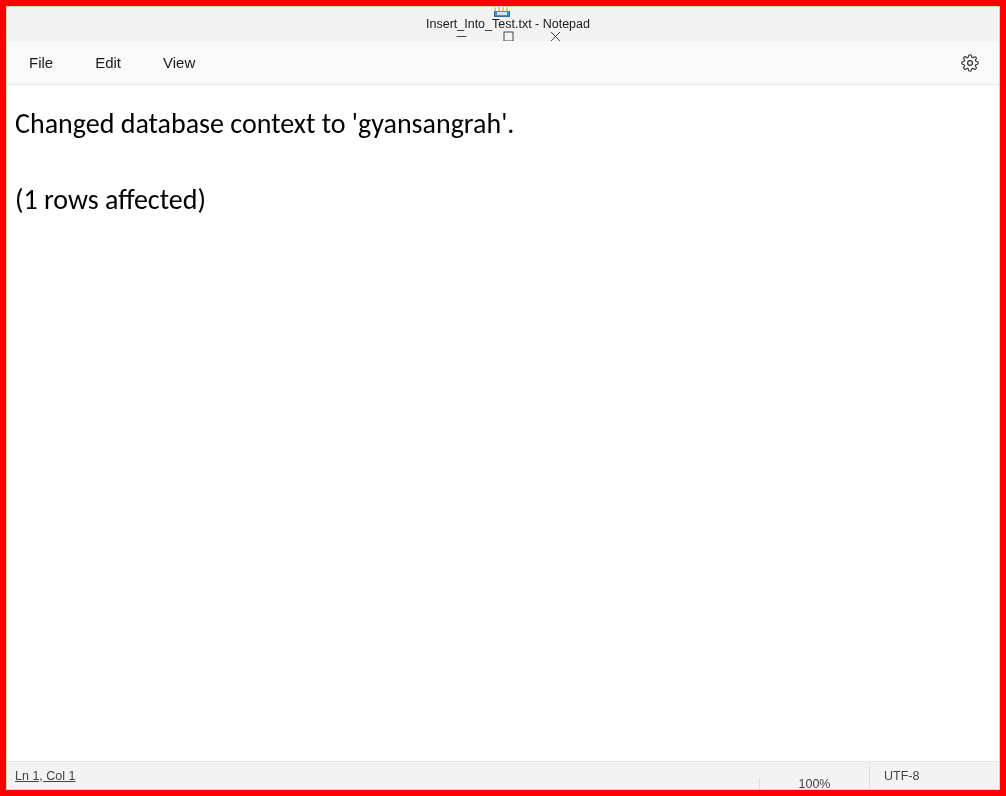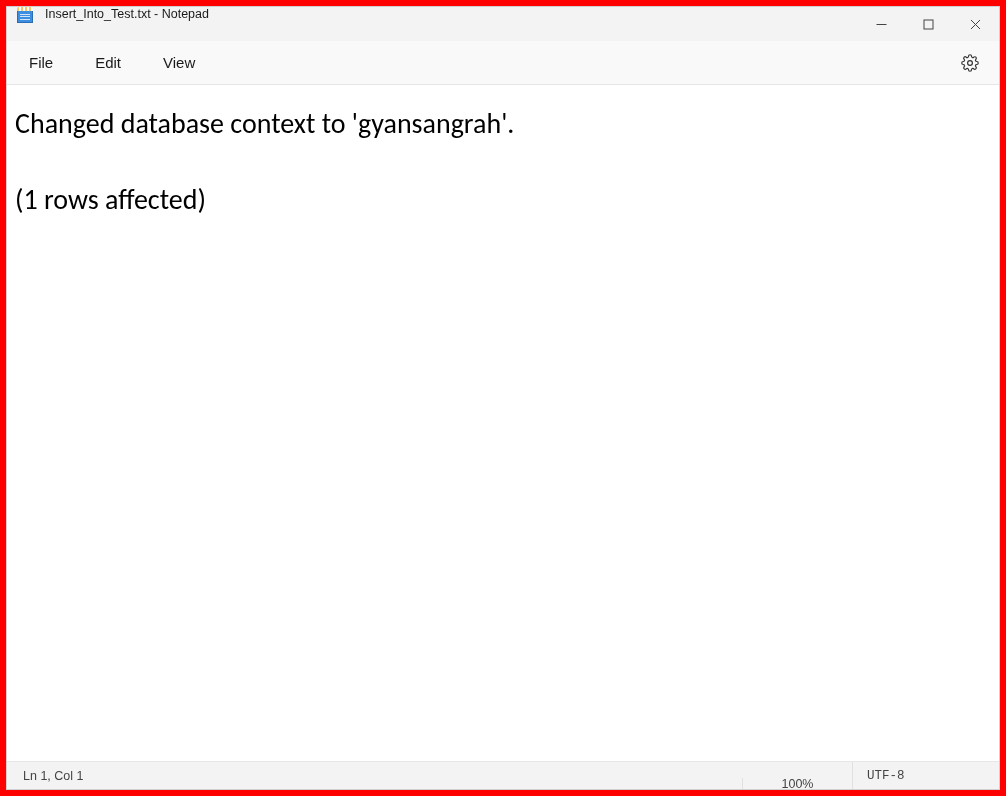--- a/index.html
+++ b/index.html
@@ -21,22 +21,23 @@
       background: #ffffff;
       display: flex;
       flex-direction: column;
       border: 1px solid #d0d0d0;
     }
     
     .titlebar {
       height: 34px;
       background: #f3f3f3;
       display: flex;
-      align-items: flex-start;
+      align-items: center;
       padding-left: 10px;
+      flex-direction: column;
     }
     .title-icon {
       width: 16px;
       height: 16px;
       display: flex;
       flex-direction: column;
       margin-right: 12px;
     }
     .title-icon .spiral {
       height: 4px;
@@ -134,25 +135,26 @@
     }
     .status-cell {
       display: flex;
       align-items: center;
       padding: 0 14px;
       border-left: 1px solid #e0e0e0;
     }
     .status-cell:first-child {
       border-left: none;
       flex: 1;
-      padding-left: 16px;
+      padding-left: 8px;
+      text-decoration: underline;
     }
     .status-zoom { width: 110px; justify-content: center; margin-top: 16px; }
     .status-eol { width: 210px; }
-    .status-enc { width: 147px; font-family: Liberation Mono, monospace; }
+    .status-enc { width: 130px; }
   </style>
 </head>
 <body>
 
 <div class="window">
 
   <div class="titlebar">
     <div class="title-icon">
       <div class="spiral"></div>
       <div class="page">

